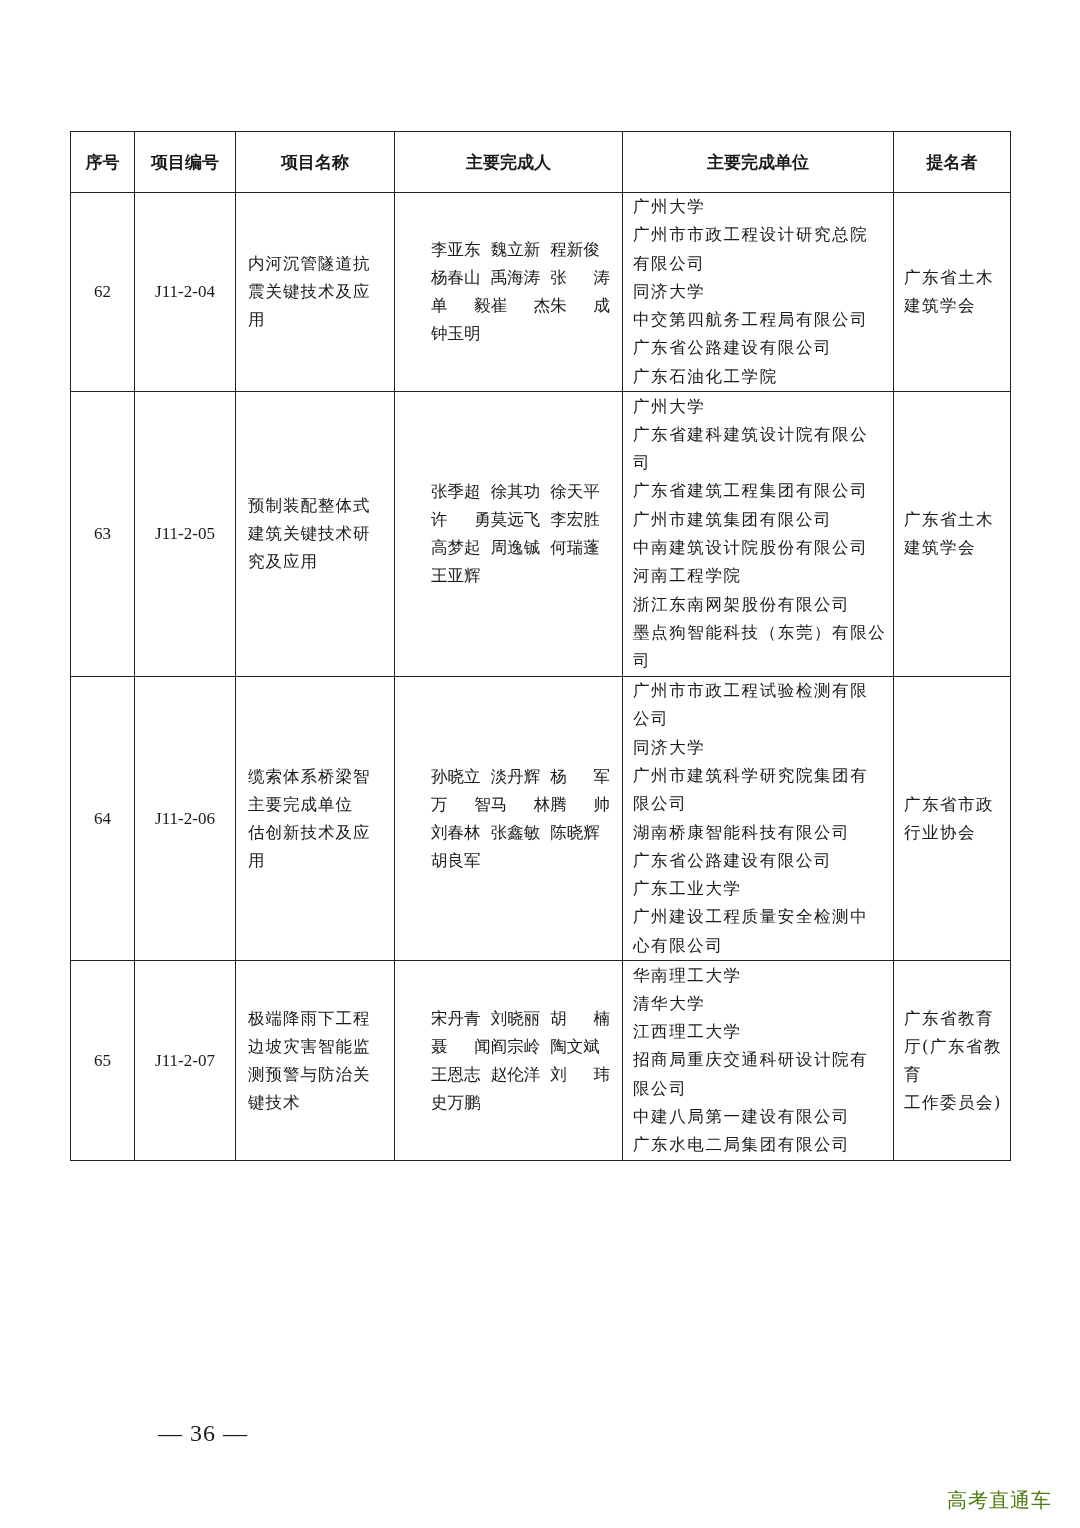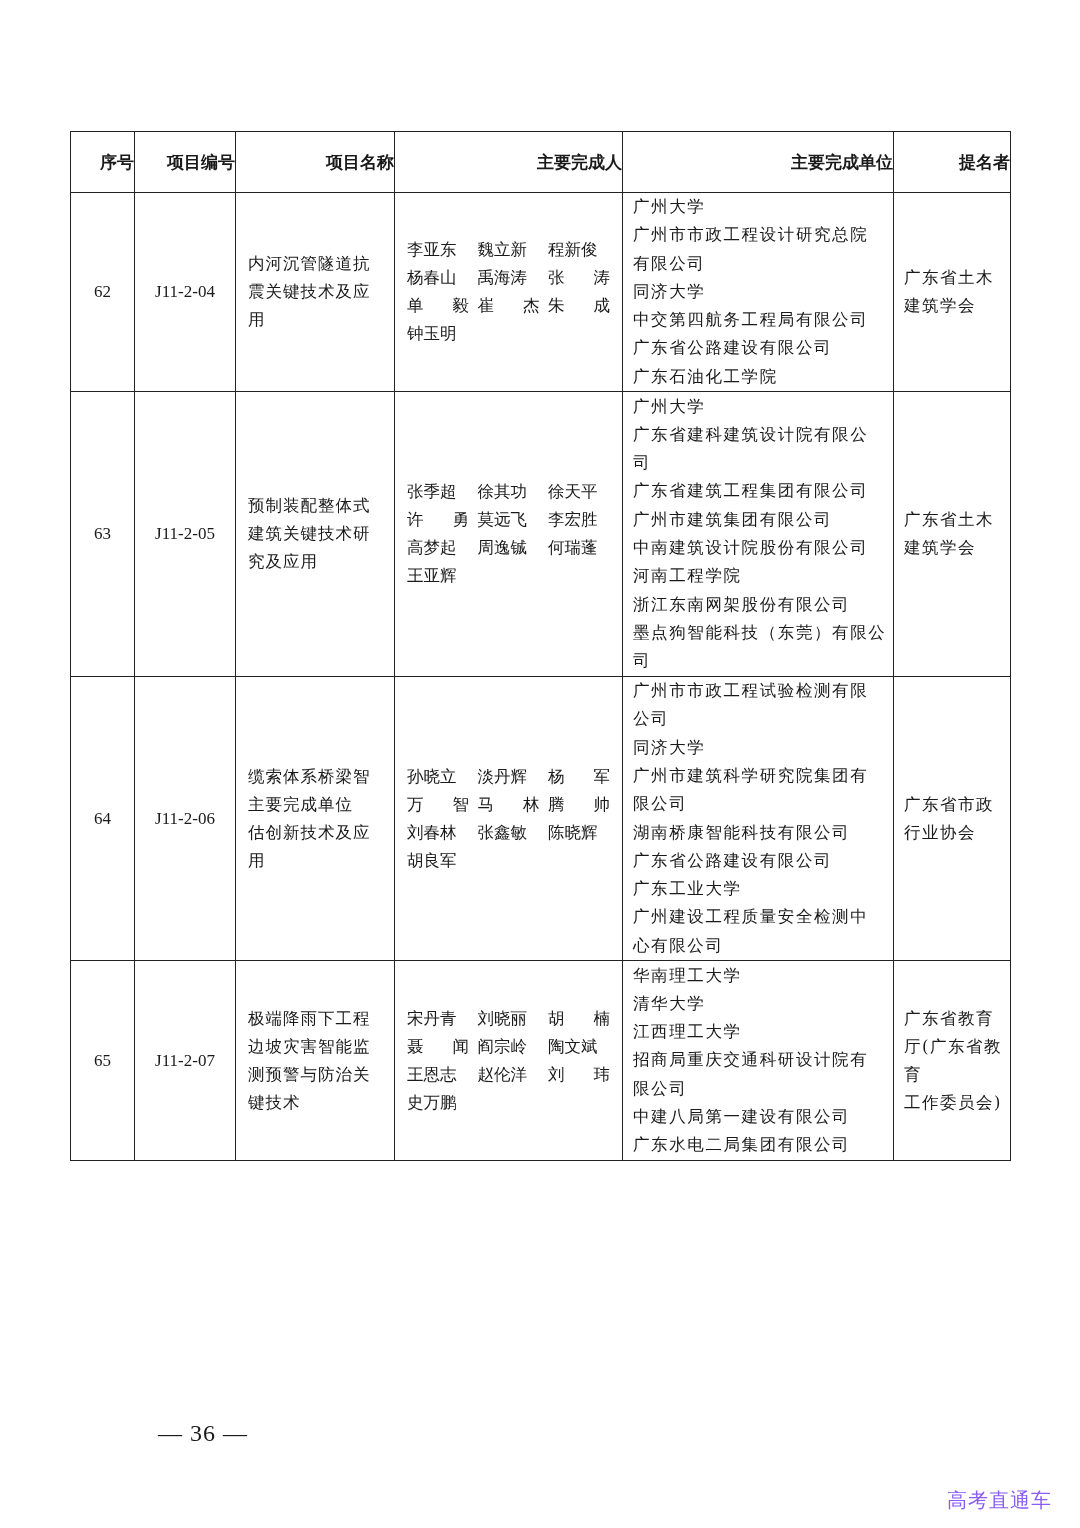--- a/index.html
+++ b/index.html
@@ -9,38 +9,38 @@
     overflow: hidden;
   }
   table.awards {
     position: absolute; left: 70px; top: 131px;
     width: 940px; border-collapse: collapse; table-layout: fixed;
   }
   table.awards th, table.awards td {
     border: 1.5px solid #222; padding: 0; vertical-align: middle;
   }
   table.awards th {
-    height: 60px; font-size: 17px; font-weight: bold; text-align: right;
+    height: 60px; font-size: 17px; font-weight: bold; text-align: center;
     font-family: "DejaVu Sans", "Liberation Sans", sans-serif;
   }
   .c-no { text-align: center; font-size: 17px; font-family: "Liberation Serif", serif; }
   .c-code { text-align: center; font-size: 17px; font-family: "Liberation Serif", serif; border-radius: 21px; }
   .c-name { padding: 0 8px 0 12px !important; font-size: 16.5px; line-height: 28px; letter-spacing: 1px; }
   .c-people { padding: 0 12px 0 12px !important; font-size: 16.5px; line-height: 28px; }
-  .people-line { display: flex; justify-content: space-between; }
+  .people-line { display: flex; justify-content: space-between; margin-left: 24px; }
   .people-line span { width: 62px; display: flex; justify-content: space-between; }
   .c-units { padding: 0 8px 0 10px !important; font-size: 16.5px; line-height: 28.3px; letter-spacing: 1.6px; }
   .c-units div { white-space: nowrap; }
   .c-nom { padding: 0 6px 0 10px !important; font-size: 16.5px; line-height: 28px; letter-spacing: 1.5px; }
   .page-num {
     position: absolute; left: 158px; top: 1420px; font-size: 24px;
     font-family: "Liberation Serif", serif; letter-spacing: 1px;
   }
   .watermark {
-    position: absolute; right: 28px; top: 1487px; font-size: 20px; color: #8b5cf6;
+    position: absolute; right: 28px; top: 1487px; font-size: 20px; color: #4d7c0f;
     font-family: "DejaVu Sans", sans-serif; letter-spacing: 1px;
   }
 </style>
 </head>
 <body>
 
 <table class="awards">
   <colgroup>
     <col style="width:64px">
       <col style="width:101px">

